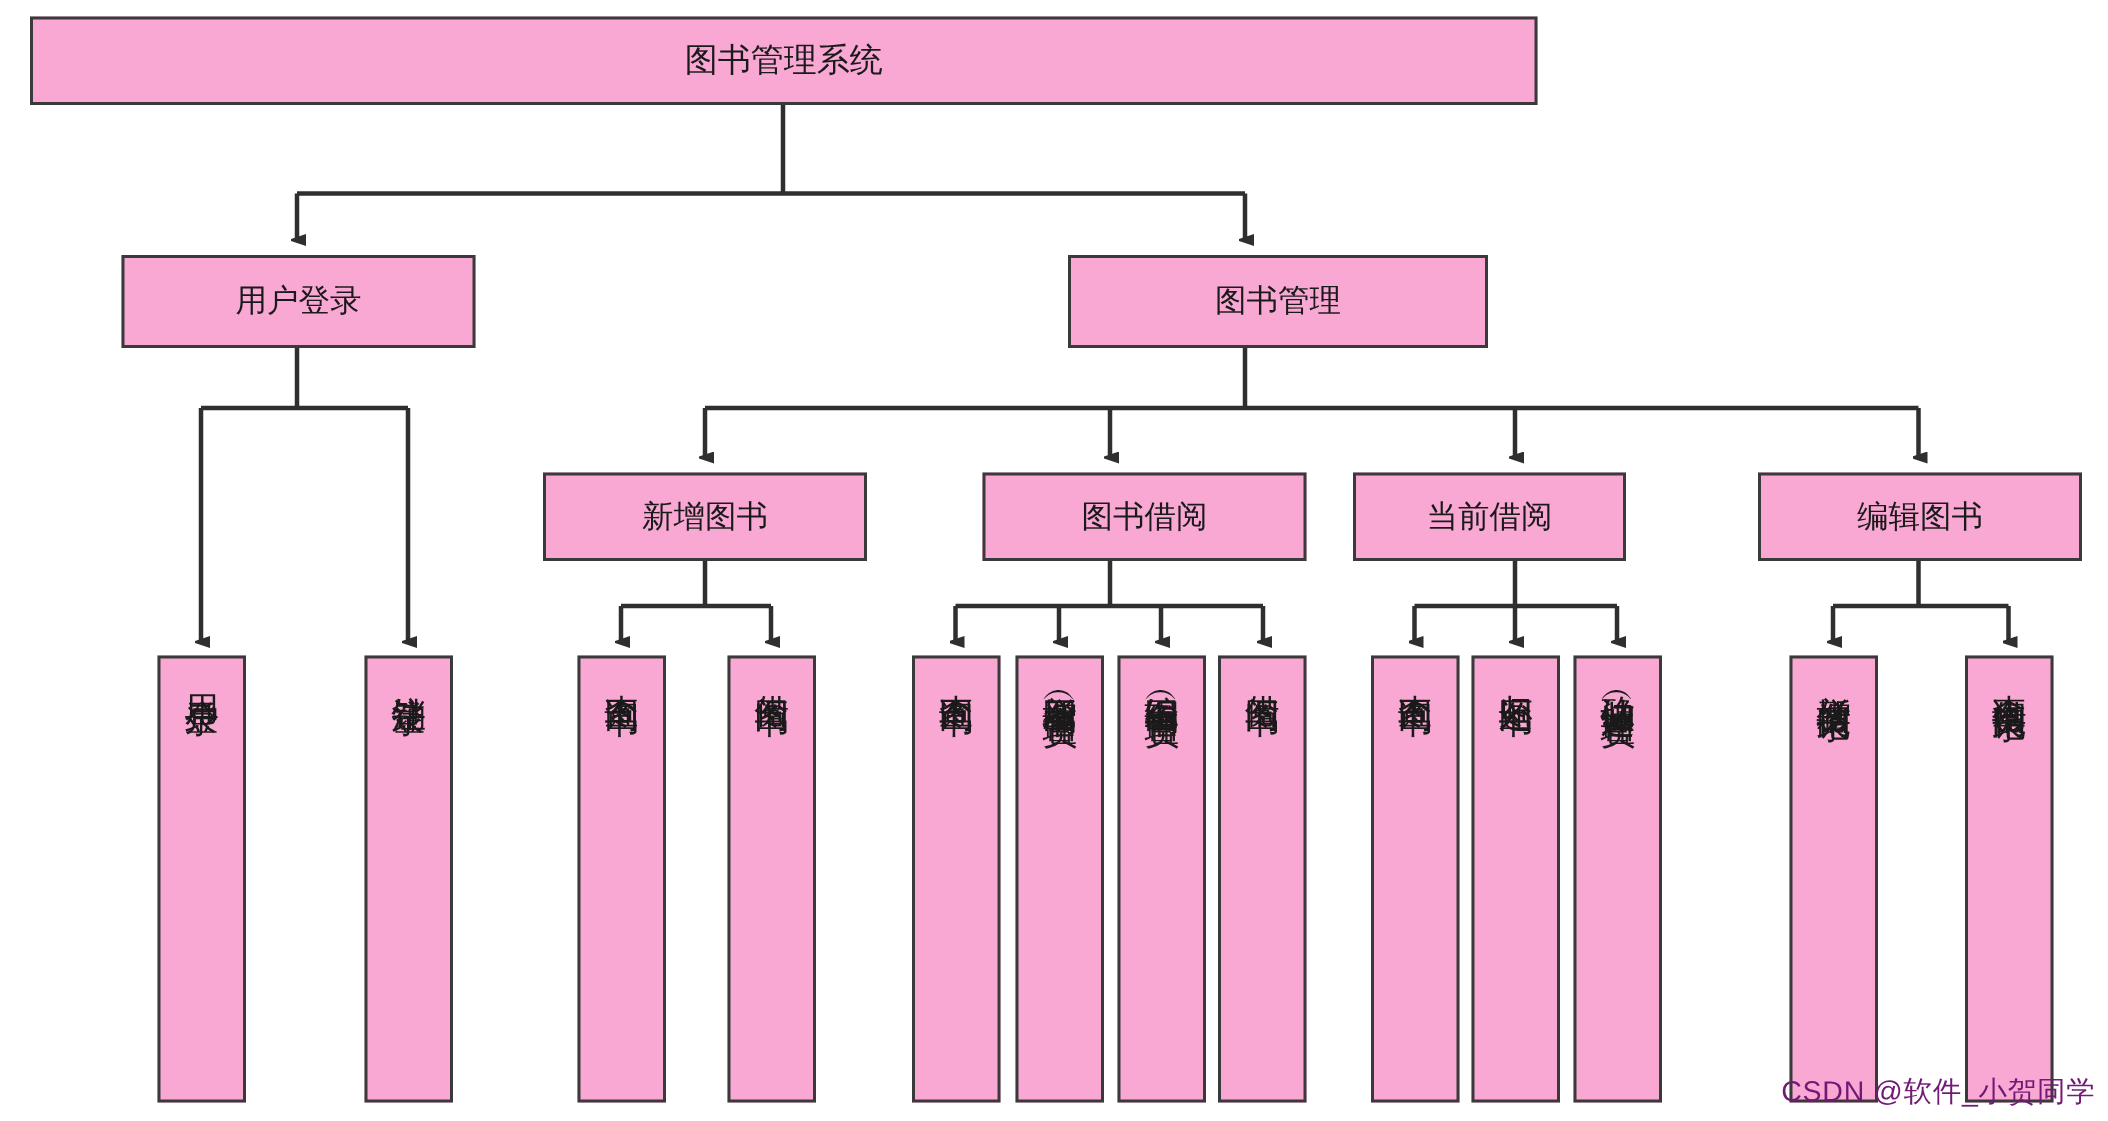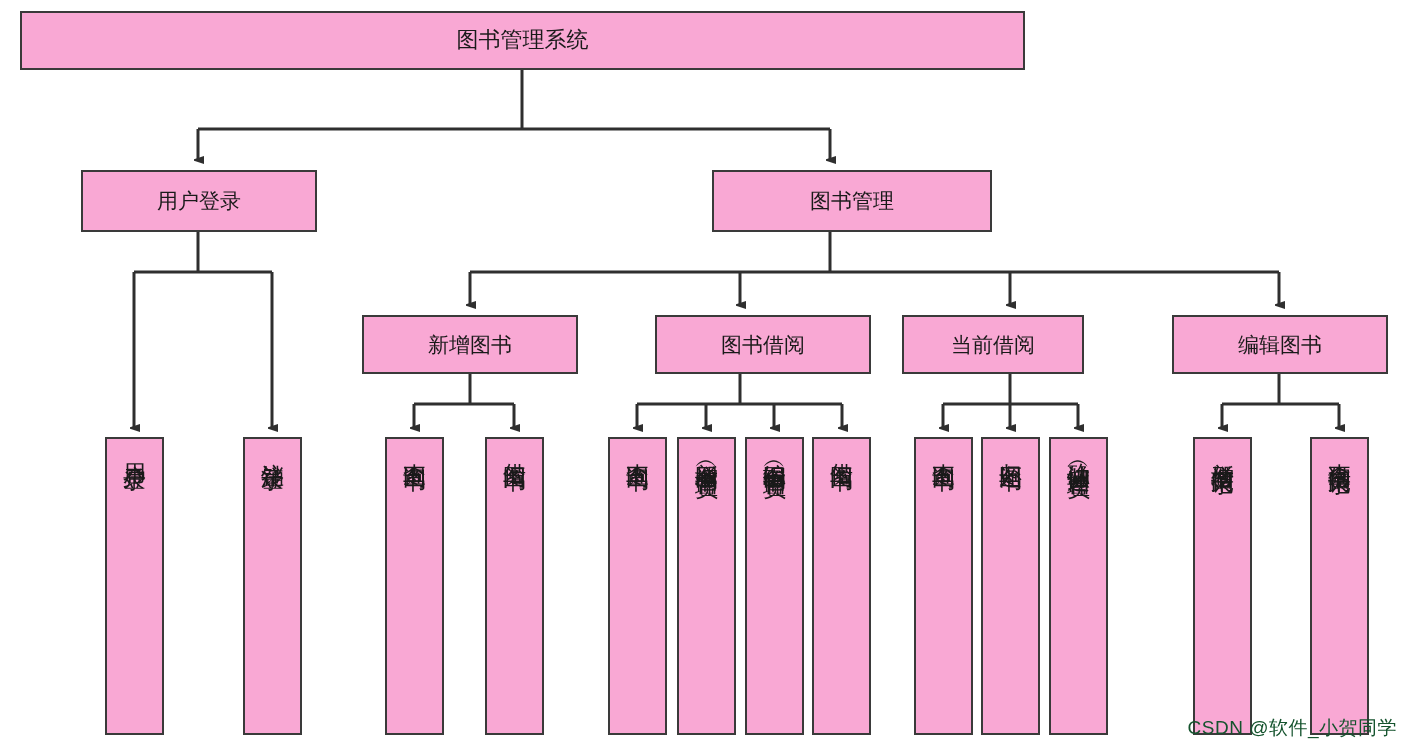--- a/index.html
+++ b/index.html
@@ -58,21 +58,21 @@
     font-size: 23px;
     letter-spacing: 2px;
     line-height: 1;
     white-space: nowrap;
   }
   #watermark {
     position: absolute;
     right: 8px;
     bottom: 6px;
     font-size: 19px;
-    color: #14532d;
+    color: #701a75;
     white-space: nowrap;
     letter-spacing: 0.5px;
     text-align: right;
   }
 </style>
 </head>
 <body>
 
 <div id="canvas">
 

